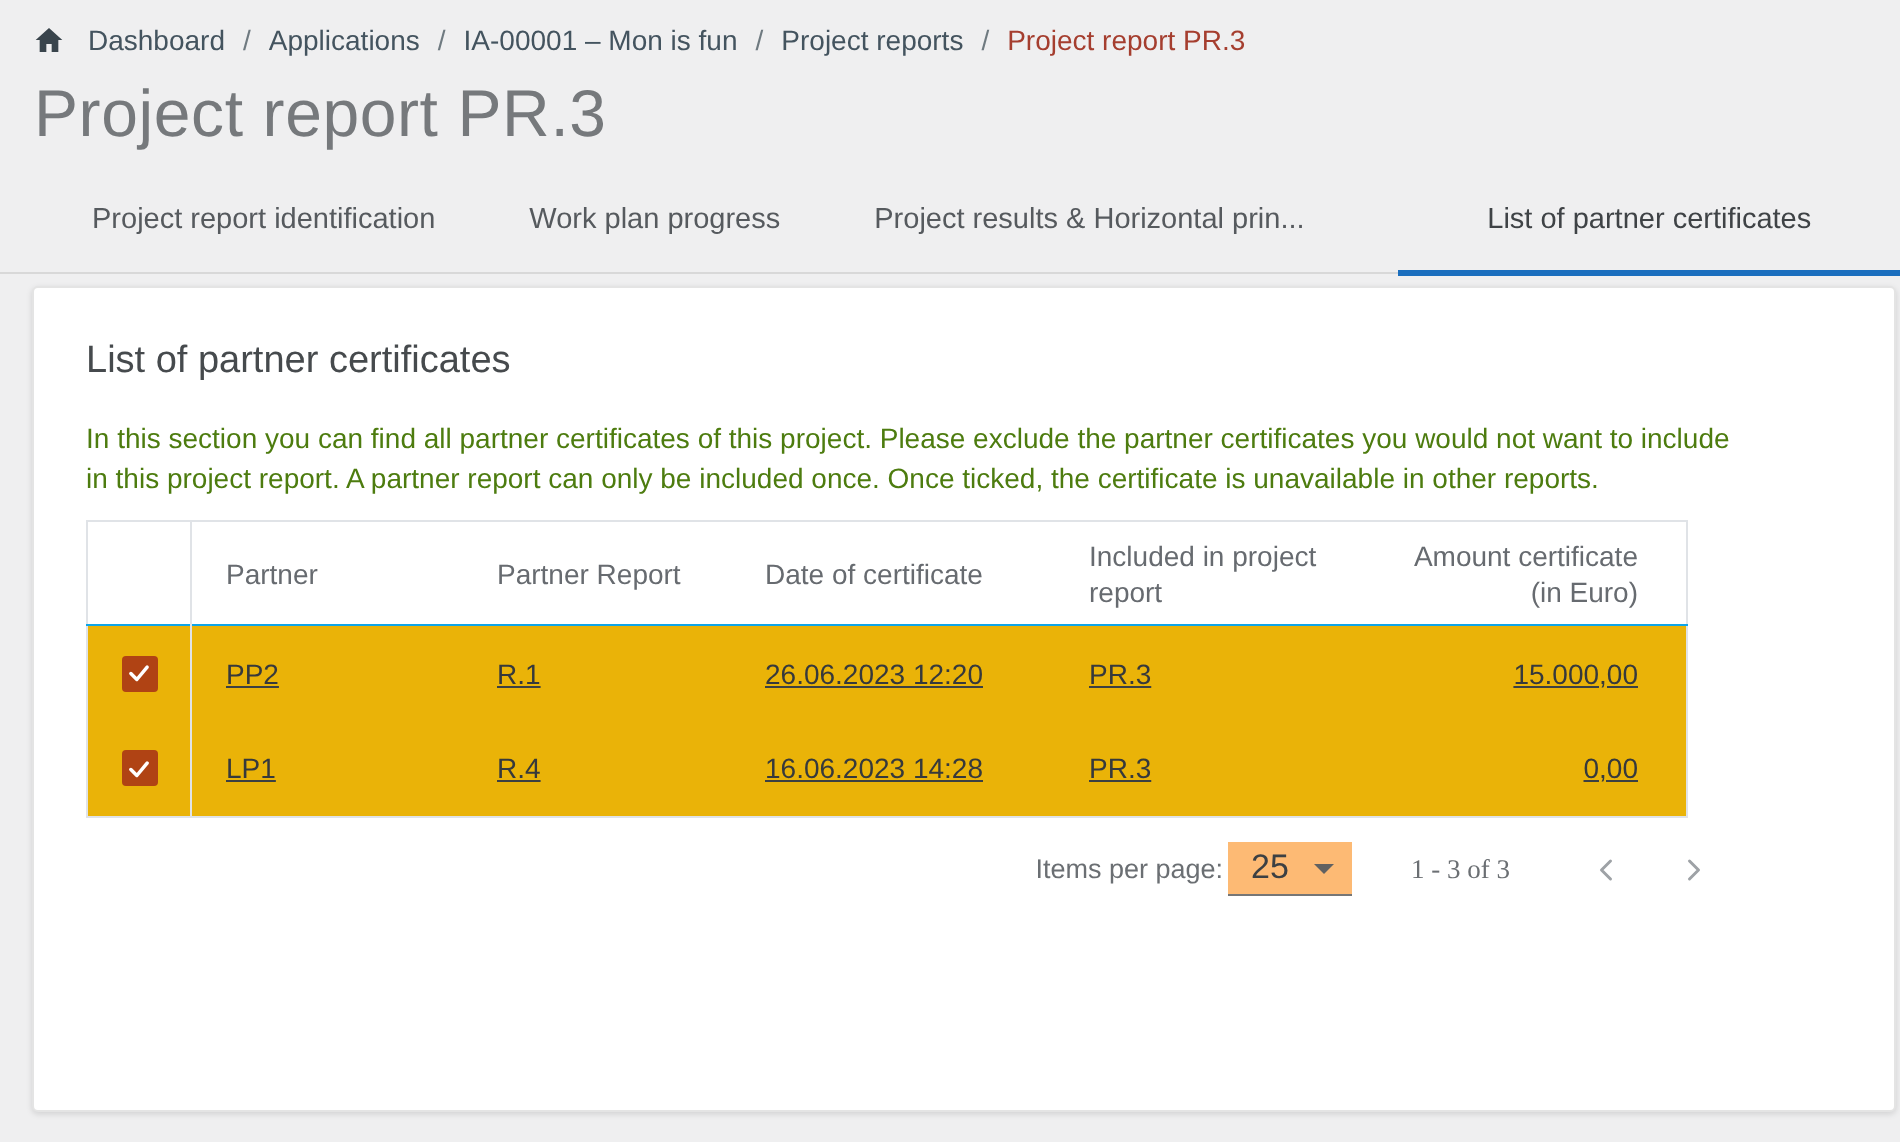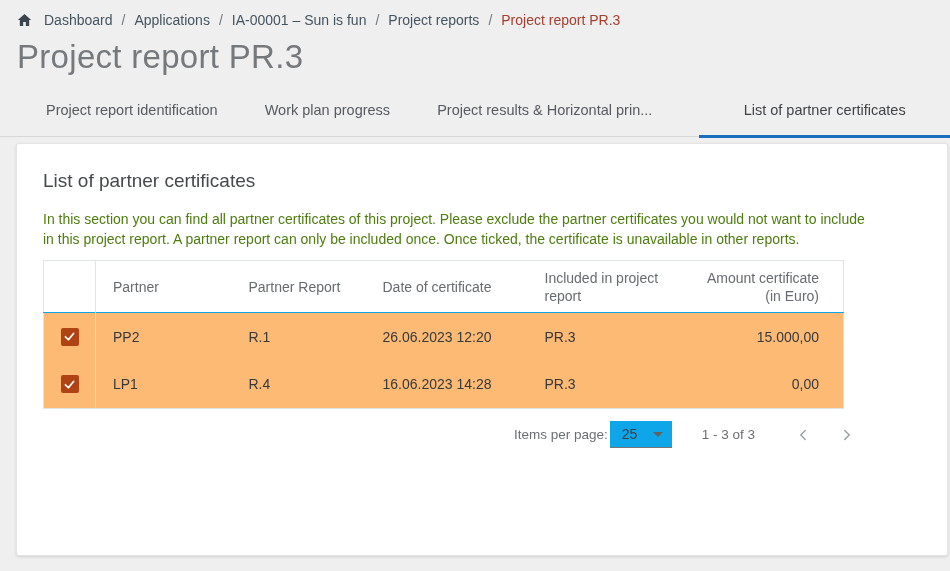--- a/index.html
+++ b/index.html
@@ -45,49 +45,49 @@
   .col-check { width:52px; }
   .col-partner { width:153px; }
   .col-report { width:134px; }
   .col-date { width:162px; }
   .col-included { width:145px; }
   .col-amount { width:154px; }
   .cell-check { border-right:1px solid #e0e3e7; text-align:center !important; padding:0 !important; }
   .cell-pad { padding-left:17px !important; }
   .num { text-align:right !important; padding-right:24px !important; }
   .cert-table thead tr { border-bottom:1px solid #0ea5e9; }
-  .cert-table tbody tr.striped { background:#fdba74; }
+  .cert-table tbody tr.striped { background:#eab308;text-decoration:underline; }
 
   .checkbox { width:18px; height:18px; background:#b04314; border-radius:2px; display:inline-flex; align-items:center; justify-content:center; cursor:pointer; }
   .checkbox svg { width:13px; height:13px; }
 
   
   .paginator { width:816px; display:flex; align-items:center; justify-content:flex-end; margin-top:12px; font-size:13.5px; color:#6b6f73; }
   .ipp-label { margin-right:2px; }
-  .page-select { display:flex; align-items:center; justify-content:space-between; width:62px; height:27px; background:#0ea5e9; border:none; border-bottom:1.5px solid #767676; padding:0 9px 0 12px; cursor:pointer; color:#3c4043; font-size:14px; }
+  .page-select { display:flex; align-items:center; justify-content:space-between; width:62px; height:27px; background:#fdba74; border:none; border-bottom:1.5px solid #767676; padding:0 9px 0 12px; cursor:pointer; color:#3c4043; font-size:17px; }
   .dd-arrow { width:0; height:0; border-left:5px solid transparent; border-right:5px solid transparent; border-top:5px solid #616161; }
-  .range-label { margin:0 36px 0 30px; }
+  .range-label { margin:0 36px 0 30px;font-family:Liberation Serif, serif; }
   .nav-btn { width:24px; height:24px; display:inline-flex; align-items:center; justify-content:center; cursor:pointer; }
   .nav-btn + .nav-btn { margin-left:20px; }
   .nav-btn svg { width:18px; height:18px; stroke:#9ea2a6; stroke-width:2; fill:none; stroke-linecap:round; stroke-linejoin:round; }
 </style>
 </head>
 <body>
 
 <nav class="breadcrumb">
   <span class="home-ic">
     <svg viewBox="0 0 24 24" width="17" height="16">
         <path fill="#39444c" d="M12 3 2 12h3v9h5v-6h4v6h5v-9h3z"></path>
       </svg>
   </span>
   <a class="crumb">Dashboard</a>
   <span class="crumb-sep">/</span>
   <a class="crumb">Applications</a>
   <span class="crumb-sep">/</span>
-  <a class="crumb">IA-00001 – Sun is fun</a>
+  <a class="crumb">IA-00001 – Mon is fun</a>
   <span class="crumb-sep">/</span>
   <a class="crumb">Project reports</a>
   <span class="crumb-sep">/</span>
   <span class="crumb-current">Project report PR.3</span>
 </nav>
 
 <h1 class="page-title">Project report PR.3</h1>
 
 <div class="tabbar">
   <div class="tab">Project report identification</div>

